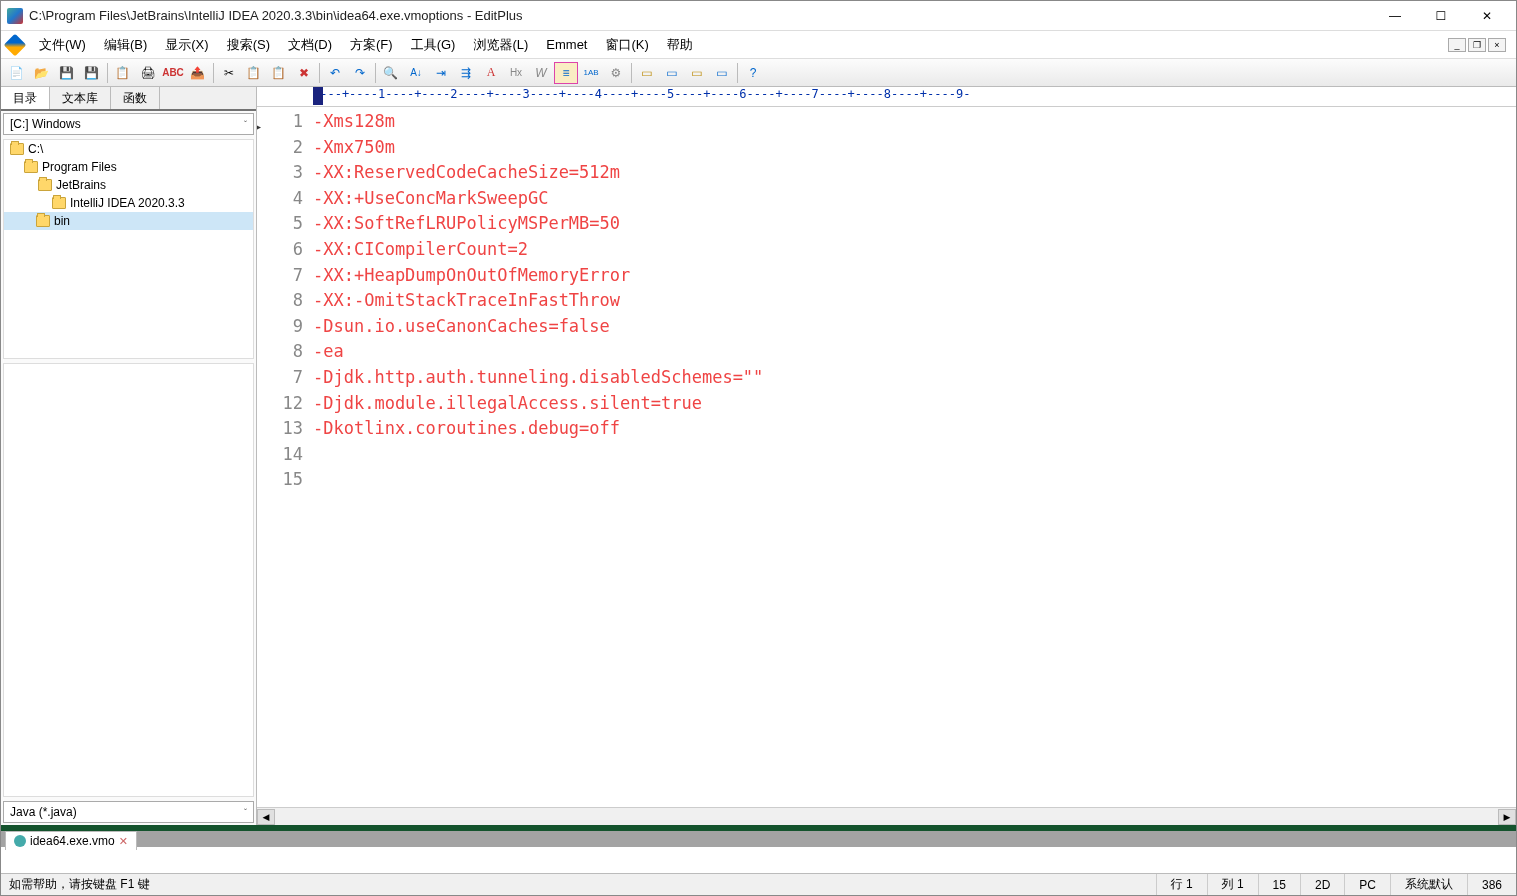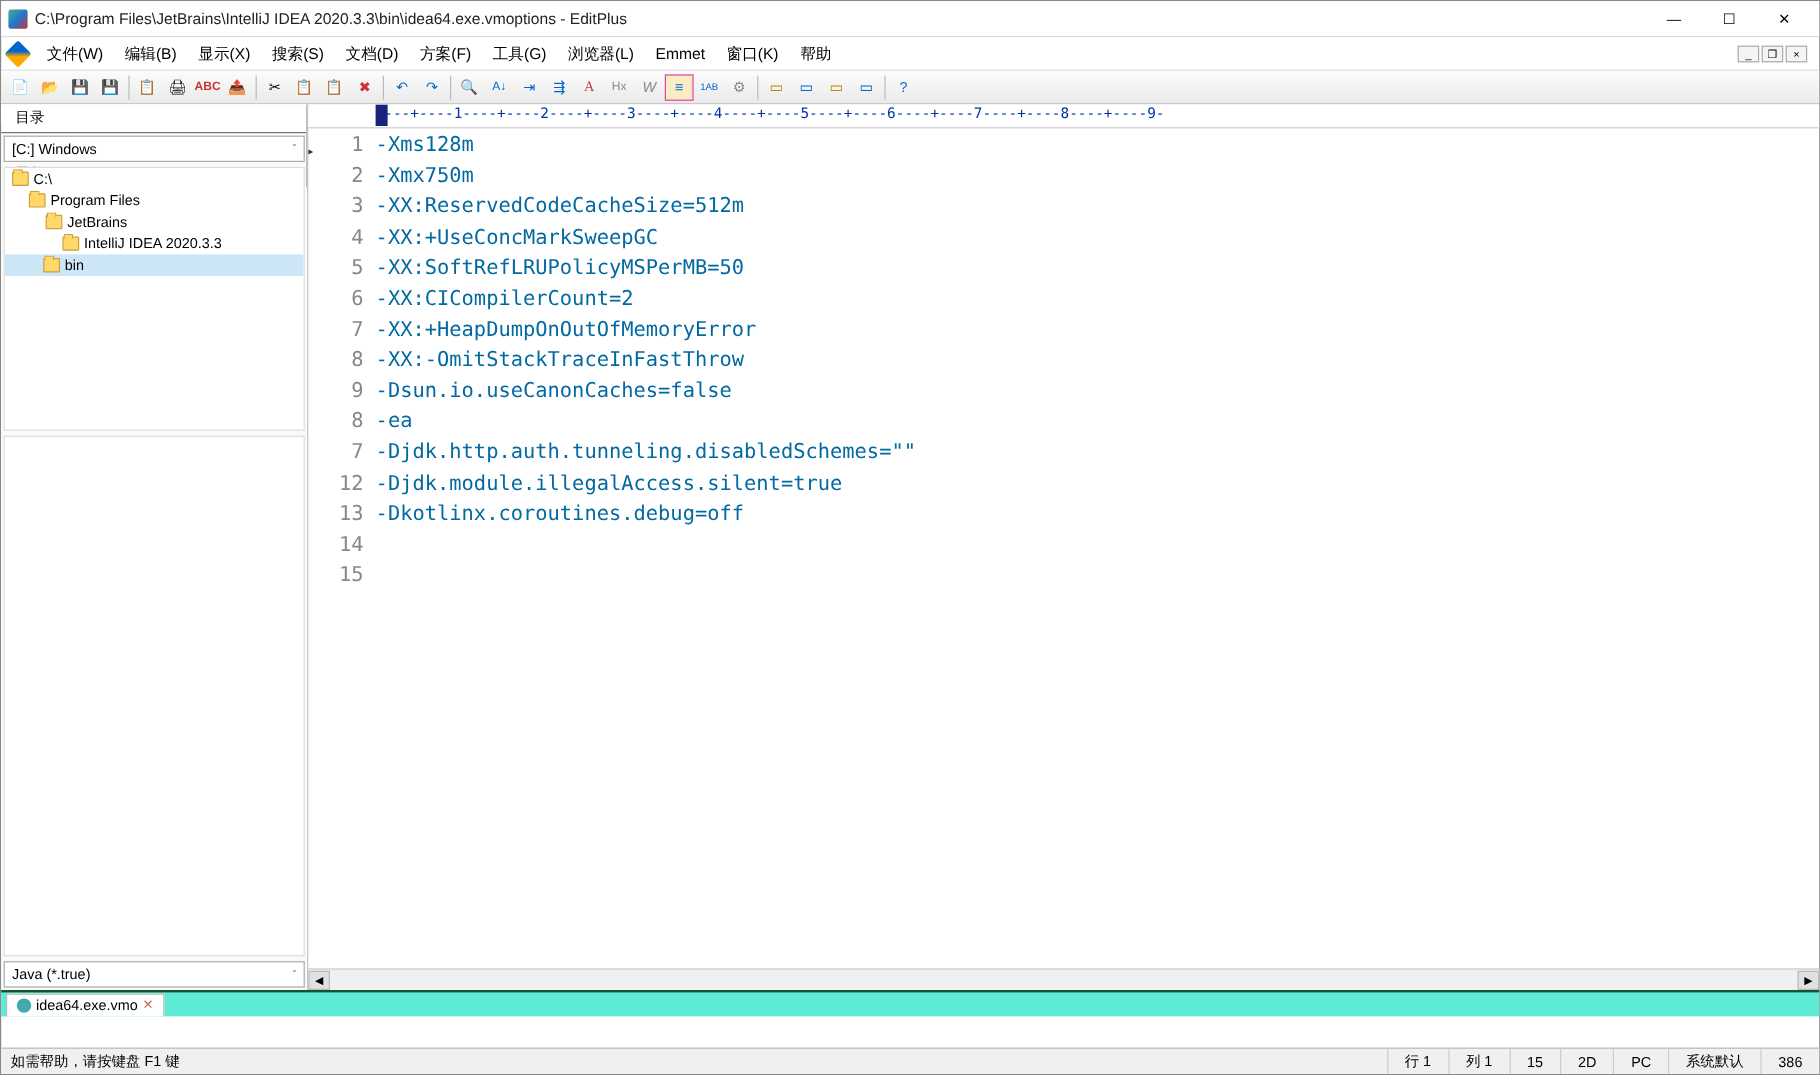--- a/index.html
+++ b/index.html
@@ -16,48 +16,48 @@
 .mini-btns { margin-left:auto; display:flex; gap:2px; padding-right:4px;}
 .mini-btn { width:18px; height:14px; border:1px solid #aaa; background:#f4f4f4; font-size:9px; display:flex; align-items:center; justify-content:center; cursor:pointer;}
 
 .toolbar { height: 28px; background: linear-gradient(#fcfcfc,#eaeaea); border-bottom: 1px solid #bbb; display: flex; align-items: center; padding: 0 4px; gap: 1px; }
 .toolbar .tb-btn { width: 24px; height: 22px; display:flex; align-items:center; justify-content:center; cursor:pointer; border:1px solid transparent; }
 .toolbar .sep { width:1px; height:20px; background:#bbb; margin:0 2px; }
 .tb-btn.active { background:#faedc4; border:1px solid #d4a; }
 
 .main { flex:1; display:flex; min-height:0; }
 .sidebar { width: 256px; display:flex; flex-direction:column; border-right:1px solid #bbb; background:#fafafa; }
-.side-tabs { height:24px; display:flex; border-bottom:6px solid #737373; background:#f0f0f0;flex-direction:column; }
+.side-tabs { height:24px; display:flex; border-bottom:2px solid #737373; background:#f0f0f0; }
 .side-tab { padding: 3px 12px; font-size:12px; cursor:pointer; border-right:1px solid #bbb; }
 .side-tab.active { background:#fff; }
 .drive-select { height:22px; margin:2px; border:1px solid #aaa; padding:2px 6px; background:#fff; display:flex; align-items:center; justify-content:space-between; cursor:pointer; font-size:12px;}
 .tree { flex:0 0 220px; overflow:auto; background:#fff; margin:2px; border:1px solid #ddd; }
 .tree-item { padding:2px 4px; display:flex; align-items:center; gap:4px; cursor:pointer; font-size:12px;}
 .tree-item.selected { background:#cde6f7; }
 .folder-icon { width:14px; height:12px; background:#ffd76a; border:1px solid #caa43b; border-radius:1px; position:relative; flex-shrink:0;}
 .folder-icon::before { content:''; position:absolute; top:-3px; left:0; width:6px; height:3px; background:#ffd76a; border:1px solid #caa43b; border-bottom:none; border-radius:1px 1px 0 0;}
 .filelist { flex:1; background:#fff; margin:2px; border:1px solid #ddd; }
 .filetype-select { height:22px; margin:2px; border:1px solid #aaa; padding:2px 6px; background:#fff; display:flex; align-items:center; justify-content:space-between; cursor:pointer; font-size:12px;}
 
 .editor-area { flex:1; display:flex; flex-direction:column; min-width:0; }
 .ruler { height:20px; background:#fff; border-bottom:1px solid #ccc; position:relative; font-family:monospace; font-size:12px; color:#0030aa; overflow:hidden; white-space:nowrap; padding-left:56px;}
 .ruler .ruler-text { letter-spacing: 0px; }
 .ruler .cursor-mark { position:absolute; left:56px; top:0; width:10px; height:18px; background:#1a237e; }
 .code-wrap { flex:1; display:flex; overflow:auto; font-family:Consolas,monospace; font-size:17px; line-height:25.6px; }
 .gutter { width:56px; text-align:right; padding:2px 10px 2px 0; color:#888; user-select:none; background:#fff; }
 .gutter .gl { height:25.6px; position:relative;}
 .gutter .gl .arrow { position:absolute; left:-2px; top:5px; color:#333; font-size:10px;}
-.code { flex:1; padding:2px 0; color:#0369a1; }
+.code { flex:1; padding:2px 0; color:#ef4444; }
 .code .cl { height:25.6px; white-space:pre; }
 
 .hscroll { height:18px; background:#f0f0f0; border-top:1px solid #ccc; display:flex; align-items:center;}
 .hscroll .arrow-btn { width:18px; height:16px; background:#e0e0e0; border:1px solid #bbb; display:flex;align-items:center;justify-content:center;cursor:pointer; font-size:9px;}
 .hscroll .track { flex:1; height:16px; background:#f0f0f0;}
 
-.doctabs { height:22px; background:#5eead4; border-top:2px solid #14532d; display:flex; align-items:center; padding:0 4px;}
+.doctabs { height:22px; background:#a3a3a3; border-top:6px solid #14532d; display:flex; align-items:flex-start; padding:0 4px;}
 .doctab { display:flex; align-items:center; gap:4px; padding:2px 8px; background:#fff; border:1px solid #bbb; border-bottom:none; font-size:12px; cursor:pointer;}
 .doc-icon { width:12px;height:12px; background:#4aa; border-radius:50%; position:relative;}
 .doctab .close-x { color:#c66; font-size:11px; cursor:pointer;}
 
 .statusbar { height:22px; background:#f0f0f0; border-top:1px solid #bbb; display:flex; align-items:center; font-size:12px;margin-top:26px; }
 .statusbar .sb-left { flex:1; padding:0 8px; }
 .statusbar .sb-cell { padding:0 14px; border-left:1px solid #ccc; height:100%; display:flex; align-items:center; }
 .chev { font-size:9px; color:#555;}
 </style>
 </head>
@@ -148,21 +148,21 @@
             <span class="folder-icon"></span>
             <span>IntelliJ IDEA 2020.3.3</span>
           </div>
           <div class="tree-item selected" style="padding-left: 32px;">
             <span class="folder-icon"></span>
             <span>bin</span>
           </div>
         </div>
       <div class="filelist"></div>
       <div class="filetype-select">
-        <span>Java (*.true)</span>
+        <span>Java (*.java)</span>
         <span class="chev">ˇ</span>
       </div>
     </div>
 
     <div class="editor-area">
       <div class="ruler">
         <div class="cursor-mark"></div>
         <span class="ruler-text">----+----1----+----2----+----3----+----4----+----5----+----6----+----7----+----8----+----9-</span>
       </div>
       <div class="code-wrap">

